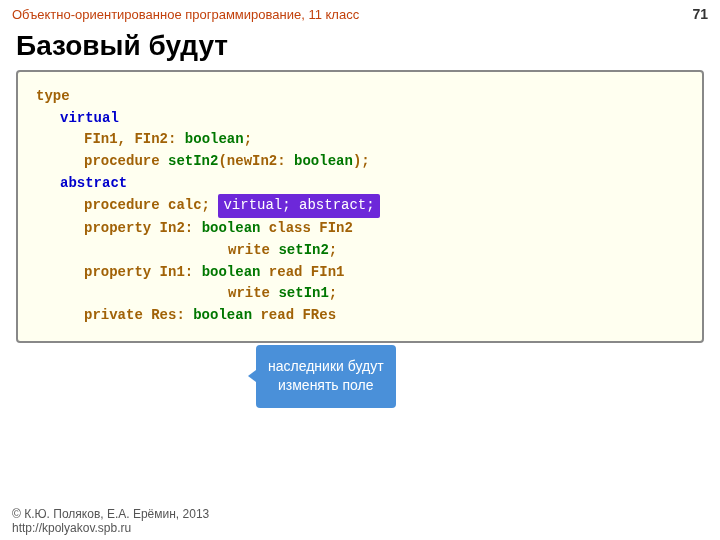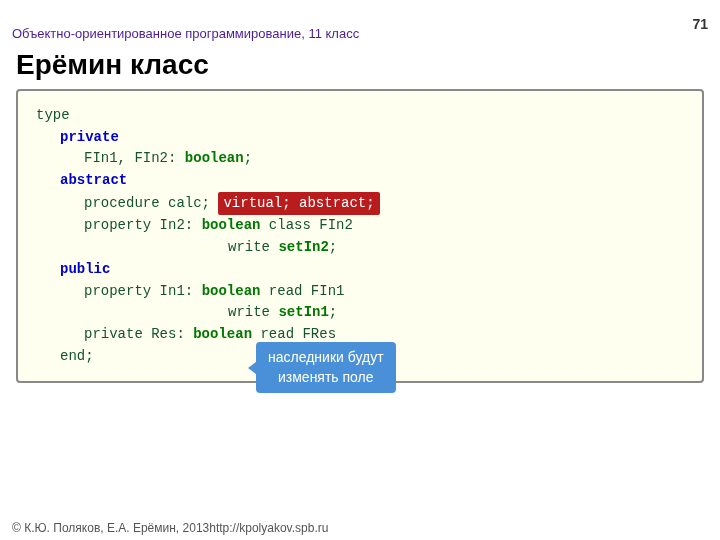--- a/index.html
+++ b/index.html
@@ -14,22 +14,21 @@
     #header {
       background: #fff;
       padding: 6px 12px 4px 12px;
       display: flex;
       justify-content: space-between;
       align-items: center;
       border-bottom: none;
     }
     #header-title {
       font-size: 13px;
-      color: #4c1d95;
-      margin-top: 20px;
+      color: #c2410c;
     }
     #header-page {
       font-size: 14px;
       color: #333;
       font-weight: bold;
     }
     #slide-title {
       font-size: 28px;
       font-weight: bold;
       color: #000;
@@ -41,114 +40,115 @@
       border: 2px solid #888;
       border-radius: 4px;
       padding: 14px 18px;
       font-family: 'Courier New', monospace;
       font-size: 14px;
       line-height: 1.55;
       position: relative;
     }
     .kw-blue { color: #0000cc; font-weight: bold; }
     .kw-green { color: #007700; font-weight: bold; }
-    .plain { color: #14532d; }
+    .plain { color: #a16207; font-weight: bold; }
     .indent1 { display: inline-block; width: 24px; }
     .indent2 { display: inline-block; width: 48px; }
 
     #tooltip {
       position: absolute;
       background: #4a90d9;
       color: #fff;
       font-size: 14px;
       font-family: Arial, sans-serif;
-      padding: 6px 12px;
+      padding: 12px 12px;
       border-radius: 4px;
       text-align: center;
       line-height: 1.4;
       white-space: nowrap;
       top: 172px;
       left: 220px;
     }
     #tooltip::before {
       content: '';
       position: absolute;
       left: -8px;
       top: 50%;
       transform: translateY(-50%);
       border-width: 6px 8px 6px 0;
       border-style: solid;
       border-color: transparent #4a90d9 transparent transparent;
     }
 
     #virtual-box {
       display: inline-block;
-      background: #b91c1c;
+      background: #6d28d9;
       color: #fff;
       font-family: 'Courier New', monospace;
       font-size: 14px;
       padding: 1px 5px;
       border-radius: 2px;
     }
 
     #footer {
       position: absolute;
       bottom: 0;
       left: 0;
       right: 0;
       padding: 5px 12px;
       font-size: 12px;
       color: #555;
       display: flex;
+      justify-content: space-between;
+      flex-direction: column;
     }
   </style>
 </head>
 <body>
 
 <div id="header">
   <span id="header-title">Объектно-ориентированное программирование, 11 класс</span>
   <span id="header-page">71</span>
 </div>
 
-<div id="slide-title">Ерёмин класс</div>
+<div id="slide-title">Базовый будут</div>
 
 <div id="code-box">
 
   <div><span class="plain">type</span></div>
 
 
-  <div><span class="indent1"></span><span class="kw-blue">private</span></div>
+  <div><span class="indent1"></span><span class="kw-blue">virtual</span></div>
 
   <div><span class="indent2"></span><span class="plain">FIn1, FIn2: </span><span class="kw-green">boolean</span><span class="plain">;</span></div>
 
 
+  <div><span class="indent2"></span><span class="plain">procedure </span><span class="kw-green">setIn2</span><span class="plain">(newIn2: </span><span class="kw-green">boolean</span><span class="plain">);</span></div>
 
   <div style="position:relative;">
     <span class="indent1"></span><span class="kw-blue">abstract</span>
     
     <div id="tooltip">
       <span>наследники будут</span><br>
       <span>изменять поле</span>
     </div>
   </div>
 
 
   <div><span class="indent2"></span><span class="plain">procedure calc; </span><span id="virtual-box">virtual; abstract;</span></div>
 
   <div><span class="indent2"></span><span class="plain">property In2: </span><span class="kw-green">boolean</span><span class="plain"> class FIn2</span></div>
 
   <div><span style="display:inline-block;width:192px;"></span><span class="plain">write </span><span class="kw-green">setIn2</span><span class="plain">;</span></div>
 
-  <div><span class="indent1"></span><span class="kw-blue">public</span></div>
 
   <div><span class="indent2"></span><span class="plain">property In1: </span><span class="kw-green">boolean</span><span class="plain"> read FIn1</span></div>
 
   <div><span style="display:inline-block;width:192px;"></span><span class="plain">write </span><span class="kw-green">setIn1</span><span class="plain">;</span></div>
 
   <div><span class="indent2"></span><span class="plain">private Res: </span><span class="kw-green">boolean</span><span class="plain"> read FRes</span></div>
 
-  <div><span class="indent1"></span><span class="plain">end;</span></div>
 </div>
 
 <div id="footer">
   <span>© К.Ю. Поляков, Е.А. Ерёмин, 2013</span>
   <span>http://kpolyakov.spb.ru</span>
 </div>
 
 </body></html>

